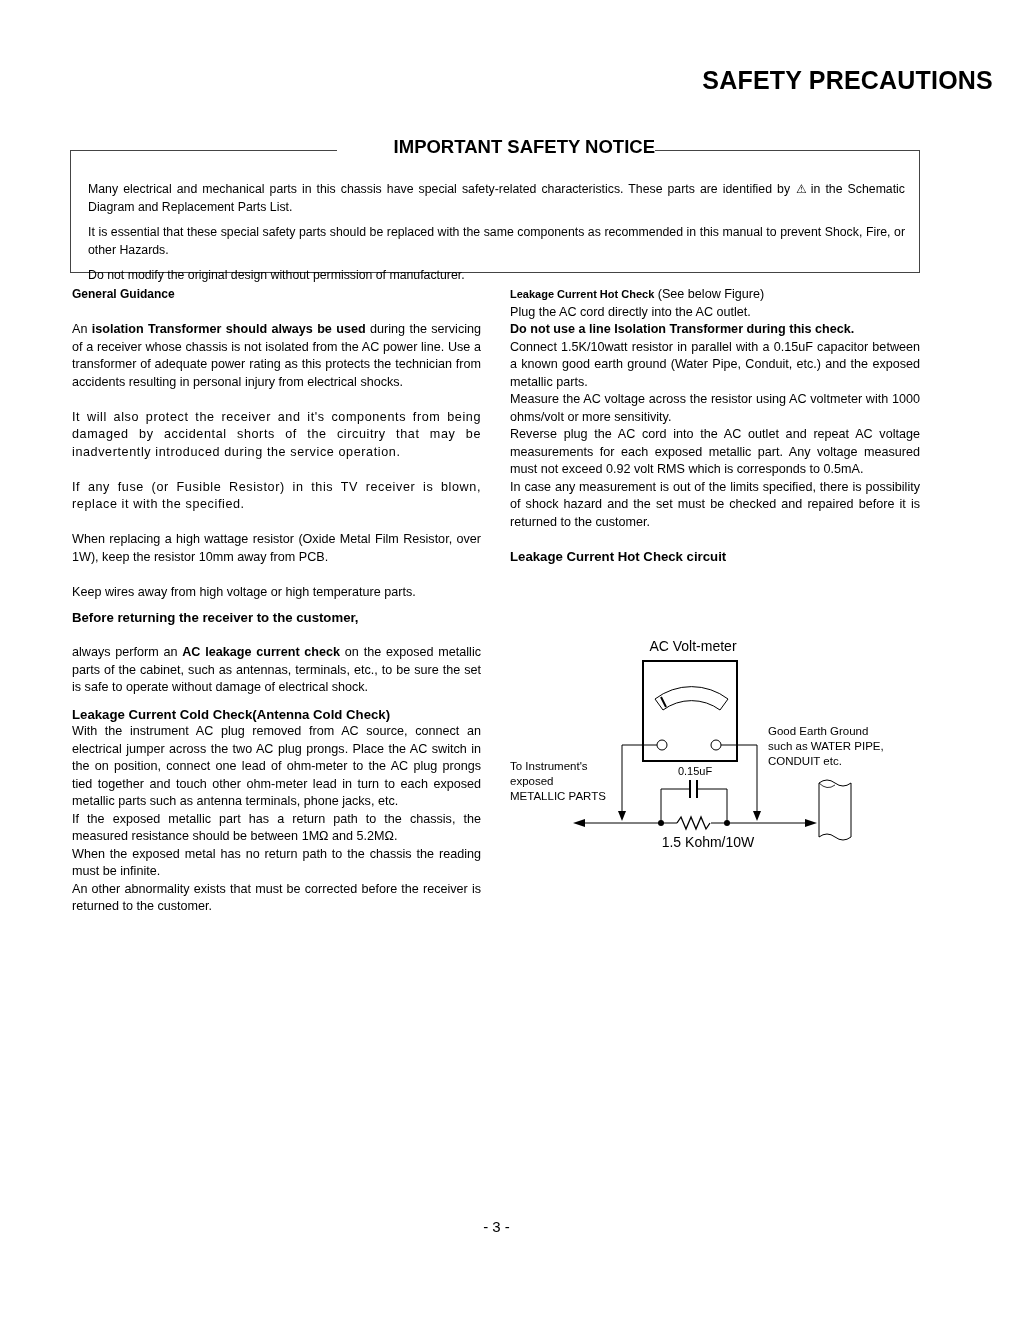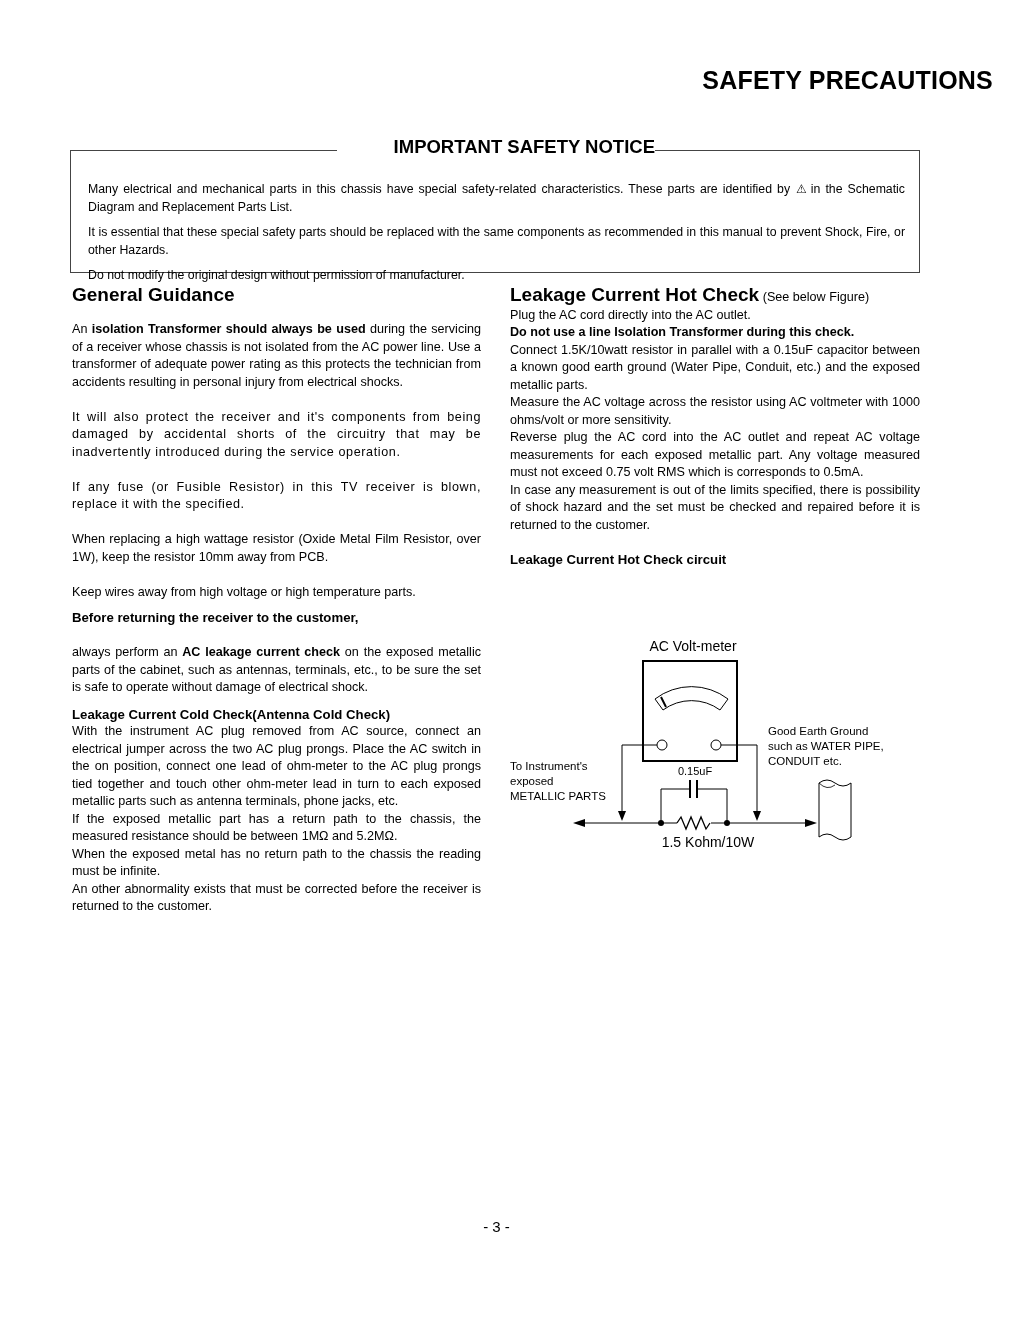--- a/index.html
+++ b/index.html
@@ -23,21 +23,21 @@
     position: absolute; top: 173px; left: 80px; width: 833px;
     font-size: 12.3px; line-height: 17.5px; text-align: justify;
   }
   .notice-body p { margin: 8px; }
   .warn-sym { display: inline-block; margin: 0 4px 0 6px; font-size: 12px; }
 
   .col { position: absolute; font-size: 12.6px; line-height: 17.5px; text-align: justify; }
   .col-left { top: 286px; left: 72px; width: 409px; }
   .col-right { top: 286px; left: 510px; width: 410px; }
   .col p { margin: 0; }
-  .h { font-weight: bold; font-size: 19px; }
+  .h { font-weight: bold; font-size: 12px; }
   .gap { height: 17.5px; }
   .b { font-weight: bold; }
   .spaced { letter-spacing: 0.6px; }
 
   .circuit { position: absolute; top: 595px; left: 505px; width: 400px; height: 220px; margin-top: 40px; }
   .circuit svg text { font-family: "Liberation Sans", sans-serif; }
 
   .page-number { position: absolute; top: 1218px; left: 0; width: 993px; text-align: center; font-size: 15px; }
 </style>
 </head>
@@ -71,26 +71,26 @@
   <p><span>always perform an </span><span class="b">AC leakage current check</span><span> on the exposed metallic parts of the cabinet, such as antennas, terminals, etc., to be sure the set is safe to operate without damage of electrical shock.</span></p>
   <div style="height:9px"></div>
   <p class="h" style="font-size:13.2px">Leakage Current Cold Check(Antenna Cold Check)</p>
   <p>With the instrument AC plug removed from AC source, connect an electrical jumper across the two AC plug prongs. Place the AC switch in the on position, connect one lead of ohm-meter to the AC plug prongs tied together and touch other ohm-meter lead in turn to each exposed metallic parts such as antenna terminals, phone jacks, etc.</p>
   <p>If the exposed metallic part has a return path to the chassis, the measured resistance should be between 1MΩ and 5.2MΩ.</p>
   <p>When the exposed metal has no return path to the chassis the reading must be infinite.</p>
   <p>An other abnormality exists that must be corrected before the receiver is returned to the customer.</p>
 </div>
 
 <div class="col col-right">
-  <p><span class="b" style="font-size:19px">Leakage Current Hot Check</span><span> (See below Figure)</span></p>
+  <p><span class="b" style="font-size:11px">Leakage Current Hot Check</span><span> (See below Figure)</span></p>
   <p>Plug the AC cord directly into the AC outlet.</p>
   <p class="b">Do not use a line Isolation Transformer during this check.</p>
   <p>Connect 1.5K/10watt resistor in parallel with a 0.15uF capacitor between a known good earth ground (Water Pipe, Conduit, etc.) and the exposed metallic parts.</p>
   <p>Measure the AC voltage across the resistor using AC voltmeter with 1000 ohms/volt or more sensitivity.</p>
-  <p>Reverse plug the AC cord into the AC outlet and repeat AC voltage measurements for each exposed metallic part. Any voltage measured must not exceed 0.75 volt RMS which is corresponds to 0.5mA.</p>
+  <p>Reverse plug the AC cord into the AC outlet and repeat AC voltage measurements for each exposed metallic part. Any voltage measured must not exceed 0.92 volt RMS which is corresponds to 0.5mA.</p>
   <p>In case any measurement is out of the limits specified, there is possibility of shock hazard and the set must be checked and repaired before it is returned to the customer.</p>
   <div style="height:17px"></div>
   <p class="b" style="font-size:13.2px">Leakage Current Hot Check circuit</p>
 </div>
 
 <div class="circuit">
   <svg width="400" height="220" viewBox="0 0 400 220" xmlns="http://www.w3.org/2000/svg">
     <text x="188" y="16" font-size="14" text-anchor="middle">AC Volt-meter</text>
 
     <rect x="138" y="26" width="94" height="100" fill="none" stroke="#000" stroke-width="2"></rect>

